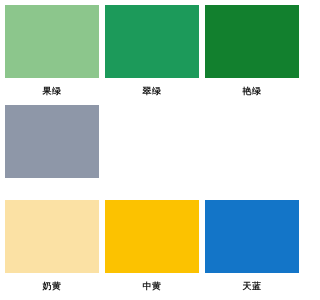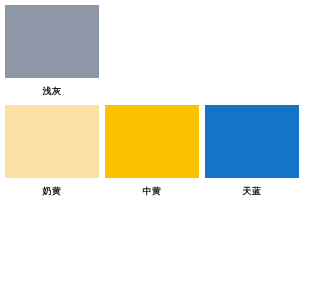--- a/index.html
+++ b/index.html
@@ -52,25 +52,38 @@
     letter-spacing: 0.5px;
     white-space: nowrap;
     overflow: hidden;
   }
 </style>
 </head>
 <body style="background-color: rgb(255, 255, 255);">
 
 <div class="palette">
 
+  <div class="row">
+    <div class="cell">
+      <div class="swatch" style="background-color: rgb(140, 198, 140);"></div>
+      <div class="label" style="color: rgb(26, 26, 26);">果绿</div>
+    </div>
+    <div class="cell">
+      <div class="swatch" style="background-color: rgb(28, 154, 90);"></div>
+      <div class="label" style="color: rgb(26, 26, 26);">翠绿</div>
+    </div>
+    <div class="cell last">
+      <div class="swatch" style="background-color: rgb(18, 128, 46);"></div>
+      <div class="label" style="color: rgb(26, 26, 26);">艳绿</div>
+    </div>
+  </div>
 
   <div class="row">
     <div class="cell">
       <div class="swatch" style="background-color: rgb(142, 151, 168);"></div>
-      <div class="label" style="color: rgb(26, 26, 26);">浅灰</div>
     </div>
   </div>
 
   <div class="row">
     <div class="cell">
       <div class="swatch" style="background-color: rgb(251, 225, 164);"></div>
       <div class="label" style="color: rgb(26, 26, 26);">奶黄</div>
     </div>
     <div class="cell">
       <div class="swatch" style="background-color: rgb(252, 194, 0);"></div>

